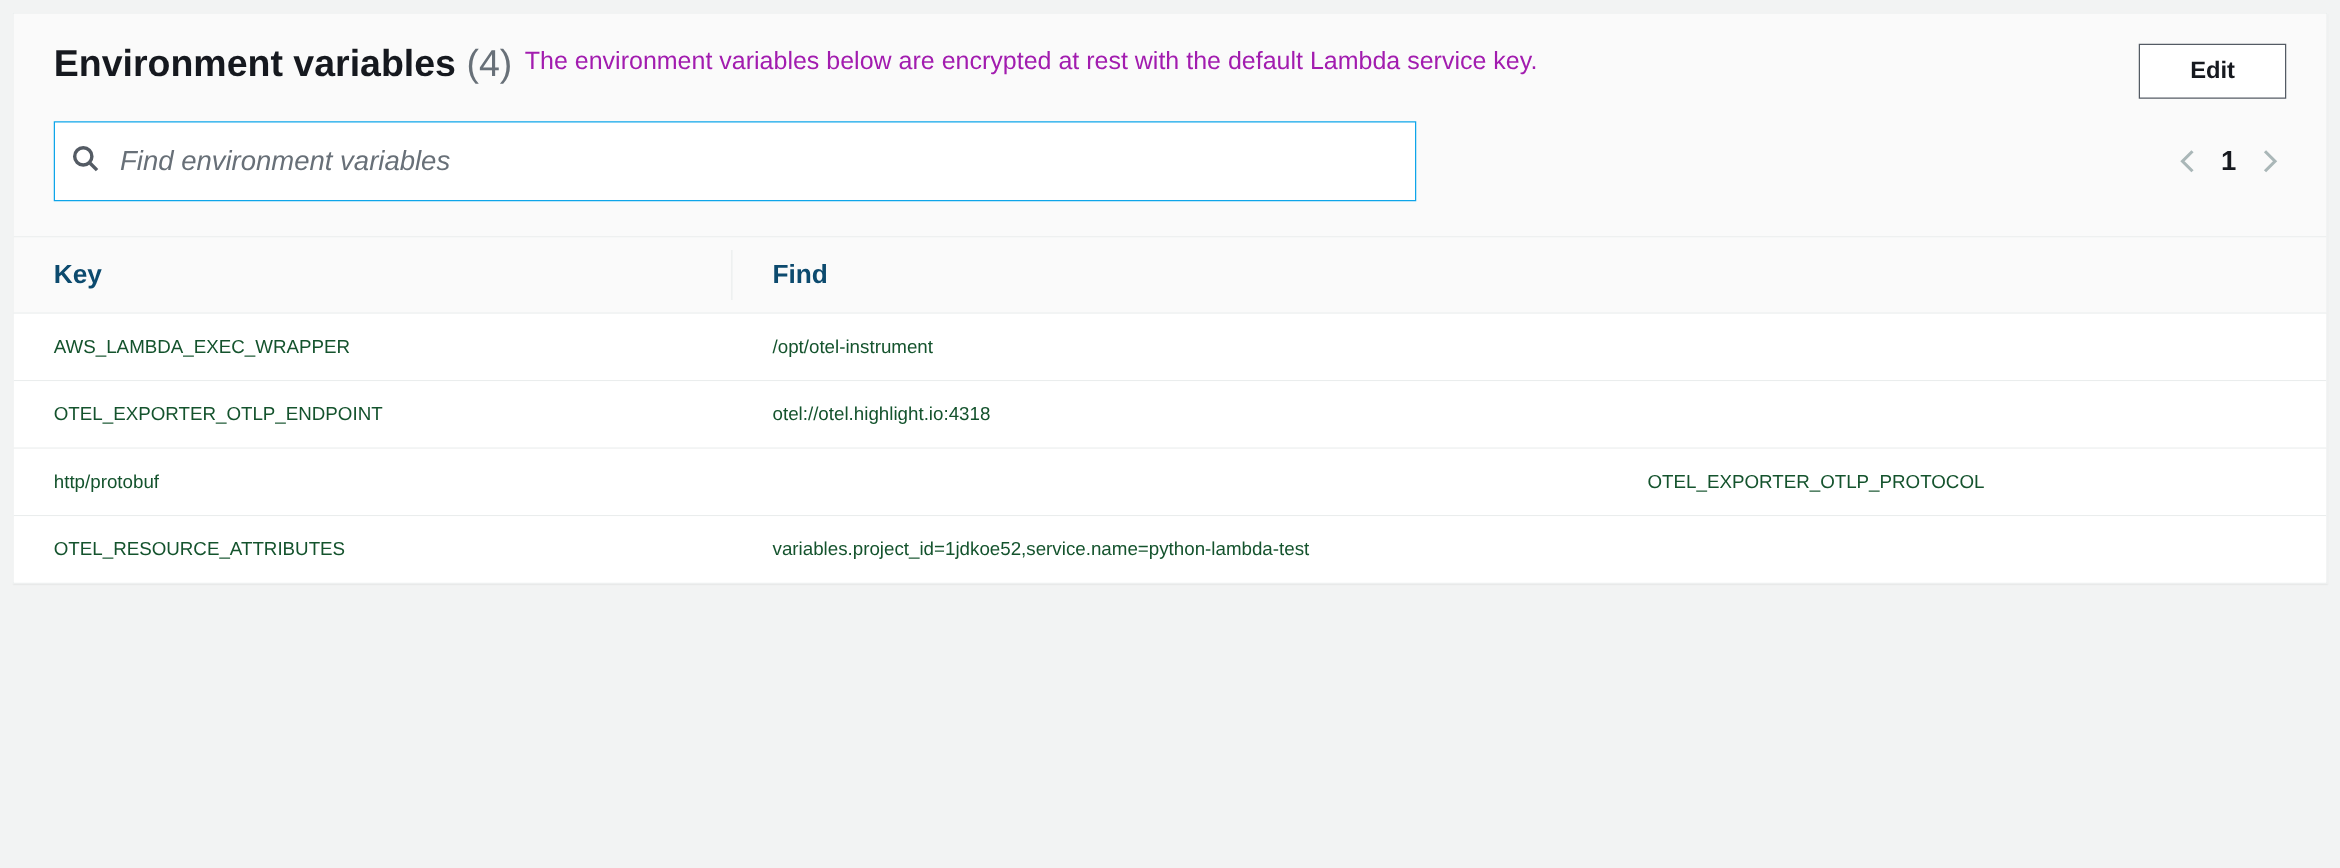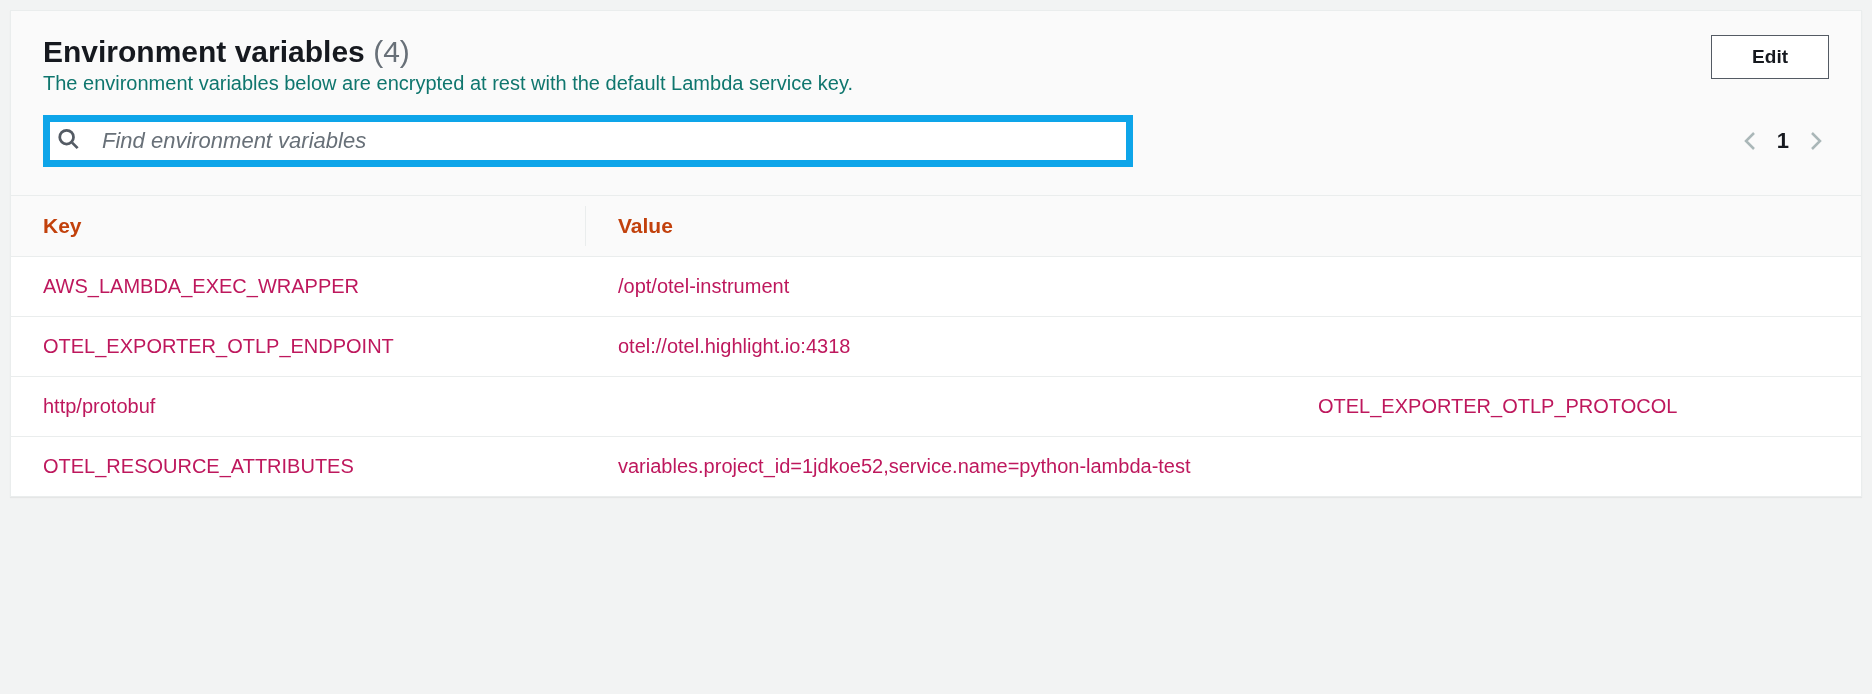--- a/index.html
+++ b/index.html
@@ -24,34 +24,34 @@
       padding: 24px 32px 28px 32px;
       border-bottom: 1px solid #eaeded;
     }
     .title-row {
       display: flex;
       justify-content: space-between;
       align-items: flex-start;
     }
     .title-block {
       display: flex;
-      flex-direction: column;
+      gap: 10px;
     }
     .title {
       font-size: 30px;
       font-weight: 700;
       color: #16191f;
     }
     .count {
       color: #687078;
       font-weight: 400;
     }
     .description {
       font-size: 20px;
-      color: #0f766e;
+      color: #a21caf;
       line-height: 1.4;
     }
     .edit-button {
       background: #ffffff;
       border: 1.5px solid #545b64;
       color: #16191f;
       font-weight: 700;
       font-size: 19px;
       padding: 10px 40px;
       cursor: pointer;
@@ -71,22 +71,22 @@
     .search-icon {
       position: absolute;
       left: 14px;
       top: 50%;
       transform: translateY(-50%);
       color: #545b64;
       pointer-events: none;
     }
     .search-input {
       width: 100%;
-      height: 52px;
-      border: 7px solid #0ea5e9;
+      height: 64px;
+      border: 1px solid #0ea5e9;
       padding: 0 14px 0 52px;
       font-size: 22px;
       font-style: italic;
       color: #687078;
       font-family: inherit;
       background: #ffffff;
     }
     .search-input::placeholder {
       color: #687078;
       font-style: italic;
@@ -110,21 +110,21 @@
     }
     .table-header {
       display: flex;
       background: #fafafa;
       border-bottom: 1px solid #eaeded;
     }
     .th {
       padding: 18px 32px;
       font-size: 21px;
       font-weight: 700;
-      color: #c2410c;
+      color: #0c4a6e;
       text-align: left;
     }
     .th-key {
       flex: 0 0 575px;
       position: relative;
     }
     .th-key::after {
       content: "";
       position: absolute;
       right: 0;
@@ -139,22 +139,22 @@
     .table-row {
       display: flex;
       border-bottom: 1px solid #eaeded;
       background: #ffffff;
     }
     .table-row:last-child {
       border-bottom: none;
     }
     .td {
       padding: 18px 32px;
-      font-size: 20px;
-      color: #be185d;
+      font-size: 15px;
+      color: #14532d;
     }
     .td-key {
       flex: 0 0 575px;
     }
     .td-value {
       flex: 1;
       word-break: break-all;
     }
   </style>
 </head>
@@ -194,21 +194,21 @@
           <svg width="16" height="24" viewBox="0 0 16 24" fill="none" stroke="currentColor" stroke-width="2.5">
             <polyline points="5,4 13,12 5,20"></polyline>
           </svg>
         </span>
       </div>
     </div>
   </div>
 
   <div class="table-header">
     <div class="th th-key">Key</div>
-    <div class="th th-value">Value</div>
+    <div class="th th-value">Find</div>
   </div>
 
   <div id="table-body">
       <div class="table-row">
         <div class="td td-key">AWS_LAMBDA_EXEC_WRAPPER</div>
         <div class="td td-value">/opt/otel-instrument</div>
       </div>
       <div class="table-row">
         <div class="td td-key">OTEL_EXPORTER_OTLP_ENDPOINT</div>
         <div class="td td-value">otel://otel.highlight.io:4318</div>

